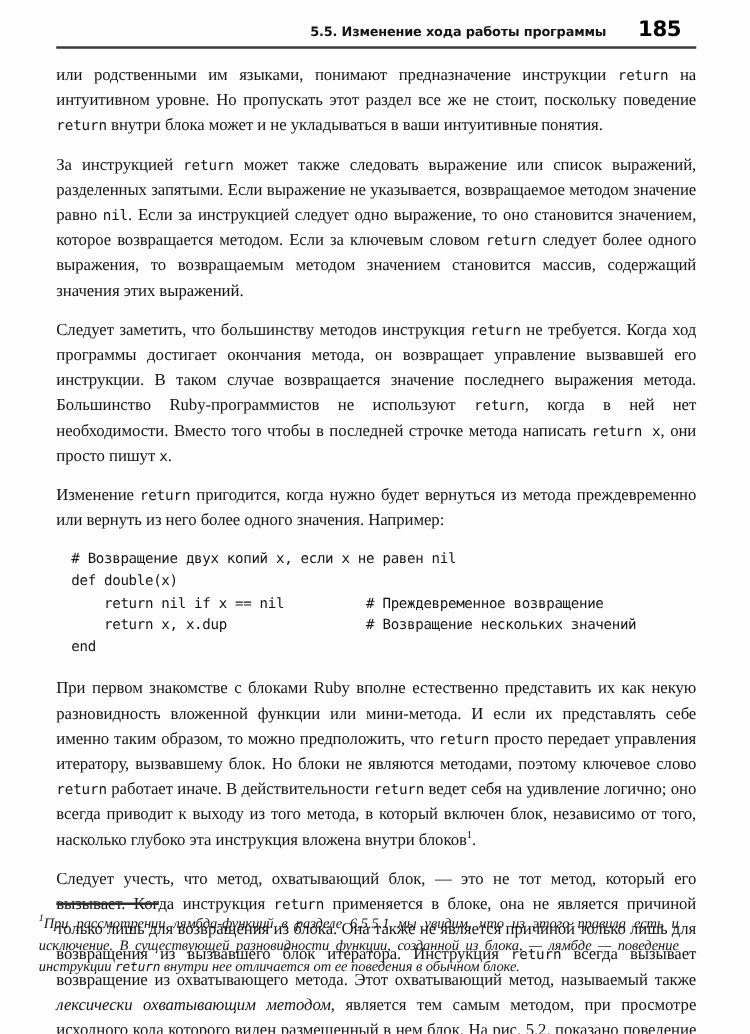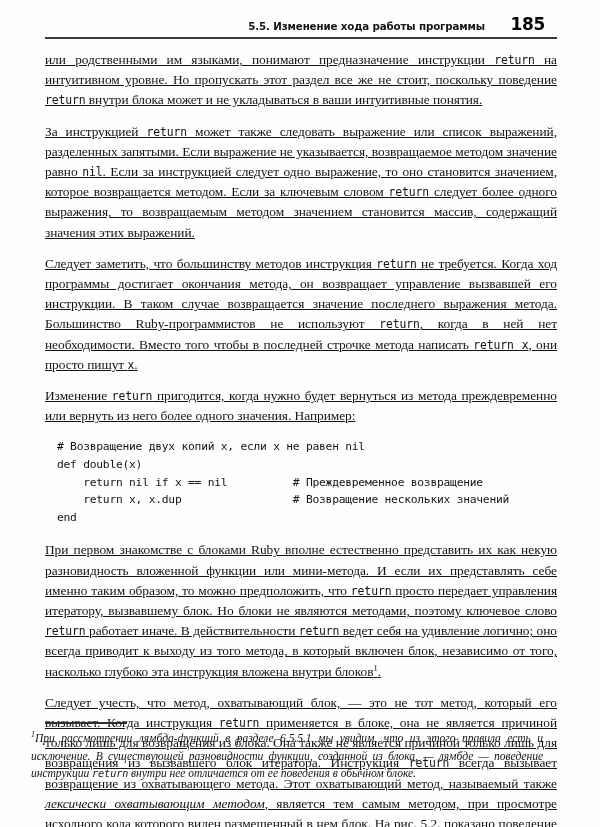--- a/index.html
+++ b/index.html
@@ -72,21 +72,20 @@
 
   p.body {
     margin: 0 0 11px 0;
     font-size: 13.4px;
     line-height: 20.2px;
     text-align: justify;
     text-justify: inter-word;
     hyphens: manual;
     letter-spacing: -0.05px;
     color: #131313;
-    text-decoration: underline;
   }
   p.body:last-child { margin-bottom: 0; }
 
   .mono {
     font-family: "DejaVu Sans Mono", "Liberation Mono", monospace;
     font-size: 11.4px;
     letter-spacing: -0.1px;
   }
   .ital {
     font-style: italic;

